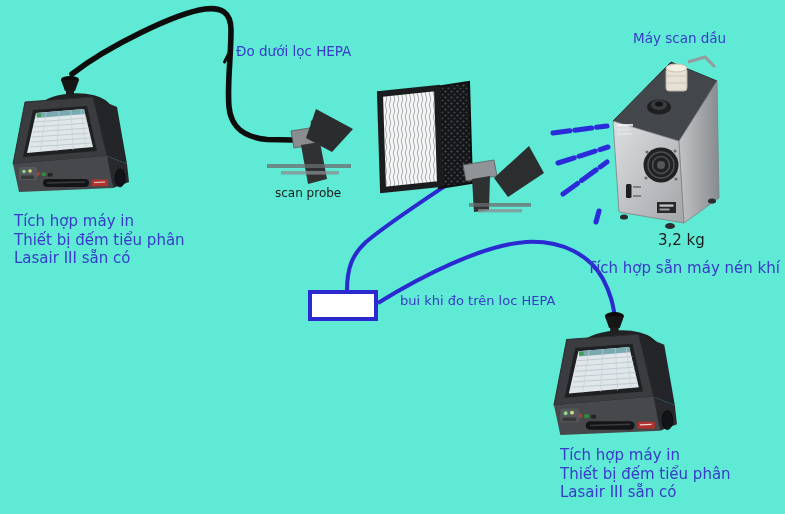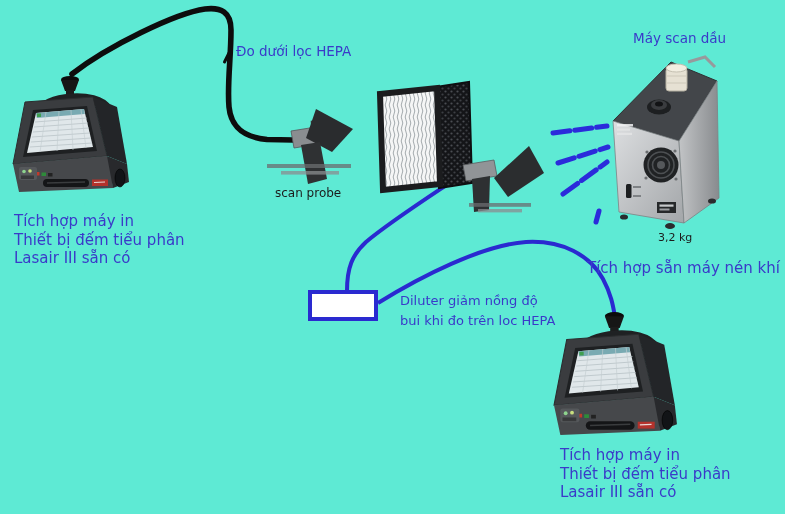--- a/index.html
+++ b/index.html
@@ -4,21 +4,21 @@
 <style>
   html,body{margin:0;padding:0;background:#ffffff;}
   #stage{position:relative;width:785px;height:514px;background:#5eead4;overflow:hidden;
          font-family:"DejaVu Sans","Liberation Sans",sans-serif;}
   #art{position:absolute;left:0;top:0;}
   .lbl{position:absolute;white-space:nowrap;line-height:1.2;}
   .blue{color:#3a3ac9;}
   .black{color:#1c1c1c;}
   .cap{font-size:15px;}
   .cap3 div{height:18.5px;}
-  .s13{font-size:11px;}
+  .s13{font-size:15px;}
   .s135{font-size:13.5px;}
 </style>
 </head>
 <body>
 
 <div id="stage">
 
   <svg id="art" width="785" height="514" viewBox="0 0 785 514">
     <defs>
 
@@ -208,21 +208,20 @@
     <div>Tích hợp máy in</div>
     <div>Thiết bị đếm tiểu phân</div>
     <div>Lasair III sẵn có</div>
   </div>
 
   <div class="lbl black s13" style="left:658px;top:231px;">3,2 kg</div>
 
   <div class="lbl blue cap" style="left:587px;top:259px;">Tích hợp sẵn máy nén khí</div>
 
   <div class="lbl blue" style="left:400px;top:291px;font-size:13px;line-height:20px;">
-    <div>Diluter giảm nồng độ</div>
     <div>bui khi đo trên loc HEPA</div>
   </div>
 
   <div class="lbl blue cap cap3" style="left:560px;top:446px;">
     <div>Tích hợp máy in</div>
     <div>Thiết bị đếm tiểu phân</div>
     <div>Lasair III sẵn có</div>
   </div>
 
 </div>

